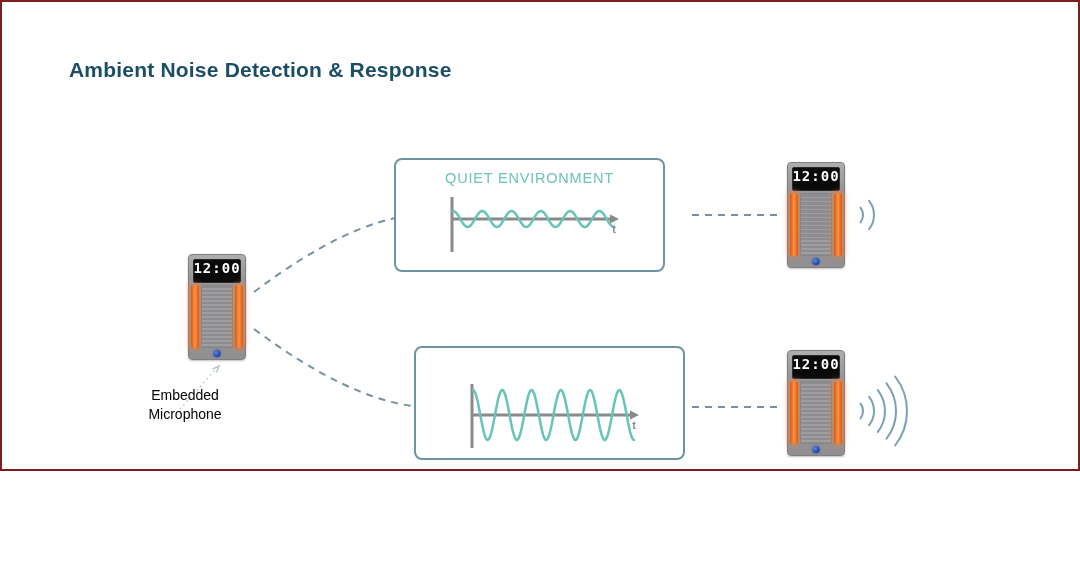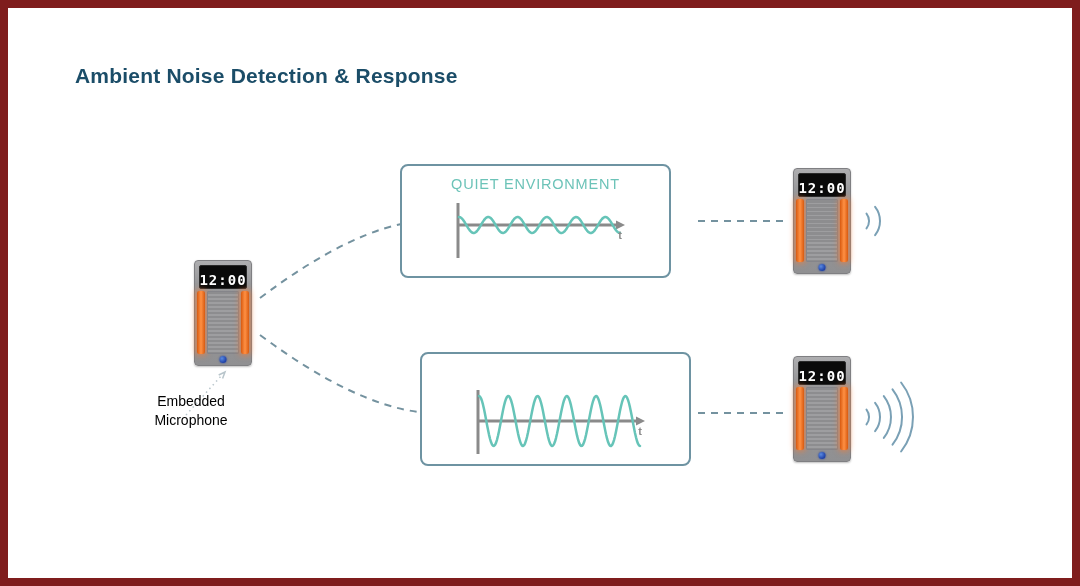--- a/index.html
+++ b/index.html
@@ -1,36 +1,36 @@
 <!DOCTYPE html>
 <html><head>
 <meta charset="utf-8">
 <style>
   html,body { margin:0; padding:0; background:#fff; }
   .canvas {
-    position:relative; width:1080px; height:586px; box-sizing:border-box;
-    border:8px solid #7f1d1d; background:#ffffff; overflow:hidden;
+    position:relative; width:1080px; height:471px; box-sizing:border-box;
+    border:2px solid #7f1d1d; background:#ffffff; overflow:hidden;
     font-family:"Liberation Sans", sans-serif;
     text-decoration:underline;
   }
   .page-title {
     position:absolute; left:67px; top:56px;
     font-size:21px; font-weight:bold; color:#1b4d68; letter-spacing:0.2px;
   }
   
   .device {
     position:absolute; width:58px; height:106px; box-sizing:border-box;
     background:linear-gradient(180deg,#aeaeb0,#98989a 22%,#909092);
     border:1px solid #7f7f82; border-radius:4px;
     box-shadow:0 1px 2px rgba(0,0,0,0.25);
   }
   .device-display {
     position:absolute; top:4px; left:4px; right:4px; height:22px;
     background:#0a0a0a; border:1px solid #2a2a2a; border-radius:2px;
-    display:flex; align-items:flex-end; justify-content:center;
+    display:flex; align-items:flex-start; justify-content:center;
     color:#ffffff; font-family:"DejaVu Sans Mono", monospace;
     font-weight:bold; font-size:14px; letter-spacing:1px;
   }
   .device-body { position:absolute; top:30px; left:2px; right:2px; bottom:11px; }
   .led-bar {
     position:absolute; top:0; bottom:0; width:8px; border-radius:2px;
     background:linear-gradient(90deg,#d85a10,#ff9043 50%,#d85a10);
     box-shadow:0 0 6px 1px rgba(255,122,46,0.75);
   }
   .led-bar.left { left:0; } .led-bar.right { right:0; }

